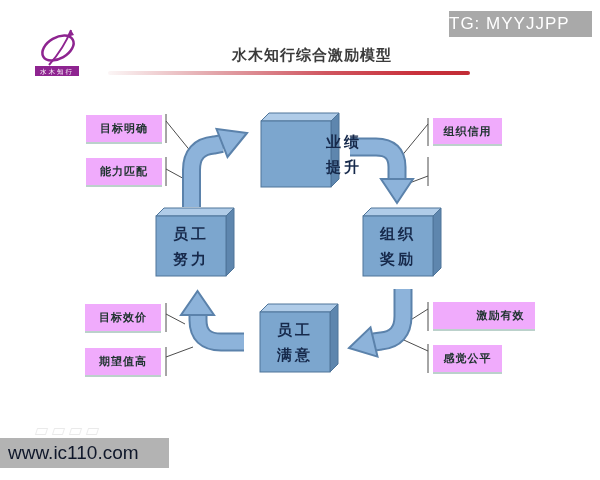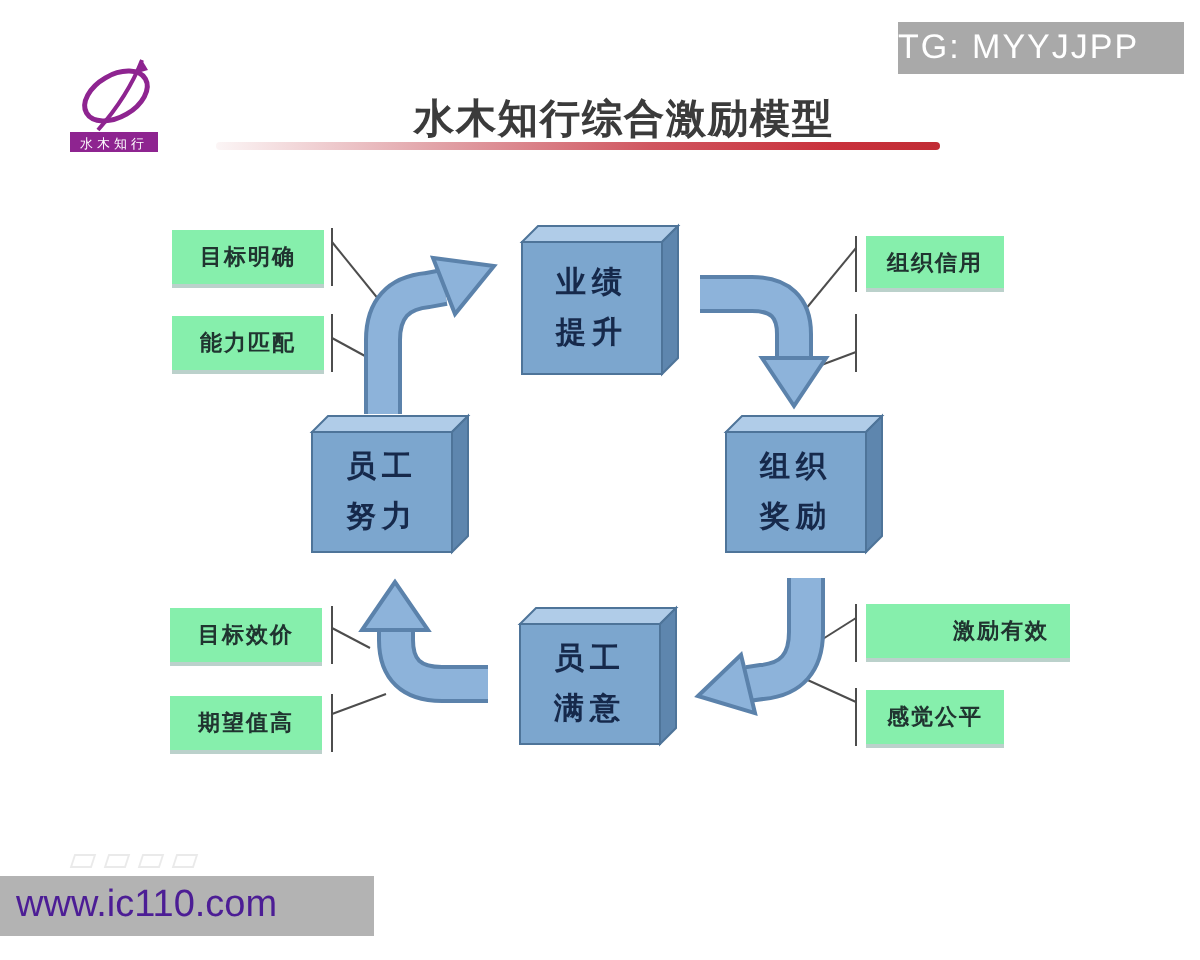--- a/index.html
+++ b/index.html
@@ -1,48 +1,48 @@
 <!DOCTYPE html>
 <html><head>
 <meta charset="utf-8">
 <style>
   html,body{margin:0;padding:0;background:#e8e8e8;}
   .stage{position:relative;width:600px;height:480px;background:#ffffff;overflow:hidden;
          font-family:"Liberation Sans","DejaVu Sans",sans-serif;}
 
   
   .page-title{position:absolute;left:0;right:0;top:46px;text-align:center;
-              font-size:20px;font-weight:bold;color:#3b3b3b;letter-spacing:1px;padding-left:24px;}
+              font-size:15px;font-weight:bold;color:#3b3b3b;letter-spacing:1px;padding-left:24px;}
   .title-underline{position:absolute;left:108px;top:71px;width:362px;height:4px;border-radius:2px;
               background:linear-gradient(90deg,rgba(231,190,193,0.15) 0%,#e2a4a9 30%,#d05660 60%,#c9313c 85%,#c12c35 100%);}
   .tg-badge{position:absolute;left:449px;top:11px;width:143px;height:26px;background:#a9a9a9;
               color:#ffffff;font-size:17px;line-height:26px;text-align:left;letter-spacing:1px;}
   .logo{position:absolute;left:24px;top:20px;}
 
   
-  .factor{position:absolute;background:#86efac;box-shadow:0 2px 0 rgba(10,90,70,.28);
+  .factor{position:absolute;background:#f0abfc;box-shadow:0 2px 0 rgba(10,90,70,.28);
           display:flex;align-items:center;justify-content:center;
           font-size:11px;font-weight:bold;color:#203430;letter-spacing:1px;}
 
   
   .box-label{position:absolute;display:flex;flex-direction:column;align-items:center;justify-content:center;
           font-size:15px;font-weight:bold;color:#16294b;letter-spacing:3px;line-height:25px;}
   .box-label span{display:block;}
 
   
   .diagram-svg{position:absolute;left:0;top:0;}
 
   
   .faint-marks{position:absolute;left:36px;top:421px;width:70px;height:8px;opacity:.35;}
   .faint-marks i{display:inline-block;width:9px;height:5px;margin-right:6px;
           border:1px solid #c6c6c6;transform:skewX(-18deg);}
 
   
-  .watermark{position:absolute;left:0;top:438px;width:187px;height:30px;background:#b3b3b3;
-          color:#4c1d95;font-size:19px;display:flex;align-items:center;padding-left:8px;box-sizing:border-box;}
+  .watermark{position:absolute;left:0;top:438px;width:169px;height:30px;background:#b3b3b3;
+          color:#0f172a;font-size:19px;display:flex;align-items:center;padding-left:8px;box-sizing:border-box;}
 </style>
 </head>
 <body>
 
 <div class="stage">
 
   <svg class="logo" width="66" height="62" viewBox="0 0 66 62">
     <ellipse cx="34" cy="28" rx="17" ry="10.5" transform="rotate(-30 34 28)" fill="none" stroke="#8e2490" stroke-width="2.5"></ellipse>
     <path d="M 47 10 Q 40 28 25 45" fill="none" stroke="#8e2490" stroke-width="2"></path>
     <path d="M 47 10 l -4 7 l 7 -2 z" fill="#8e2490"></path>
@@ -126,21 +126,21 @@
       <rect x="156" y="216" width="70" height="60" fill="#7ca6ce" stroke="#4e7499" stroke-width="1"></rect>
     </g>
 
     <g>
       <polygon points="260,312 268,304 338,304 330,312" fill="#b0cce8" stroke="#4e7499" stroke-width="1"></polygon>
       <polygon points="330,312 338,304 338,364 330,372" fill="#5e86ae" stroke="#4e7499" stroke-width="1"></polygon>
       <rect x="260" y="312" width="70" height="60" fill="#7ca6ce" stroke="#4e7499" stroke-width="1"></rect>
     </g>
   </svg>
 
-  <div class="box-label" style="left:261px;top:121px;width:70px;height:66px;">
+  <div class="box-label" style="left:261px;top:121px;width:70px;height:66px;padding-left:48px;">
     <span>业绩</span>
     <span>提升</span>
   </div>
   <div class="box-label" style="left:363px;top:216px;width:70px;height:60px;">
     <span>组织</span>
     <span>奖励</span>
   </div>
   <div class="box-label" style="left:156px;top:216px;width:70px;height:60px;">
     <span>员工</span>
     <span>努力</span>

